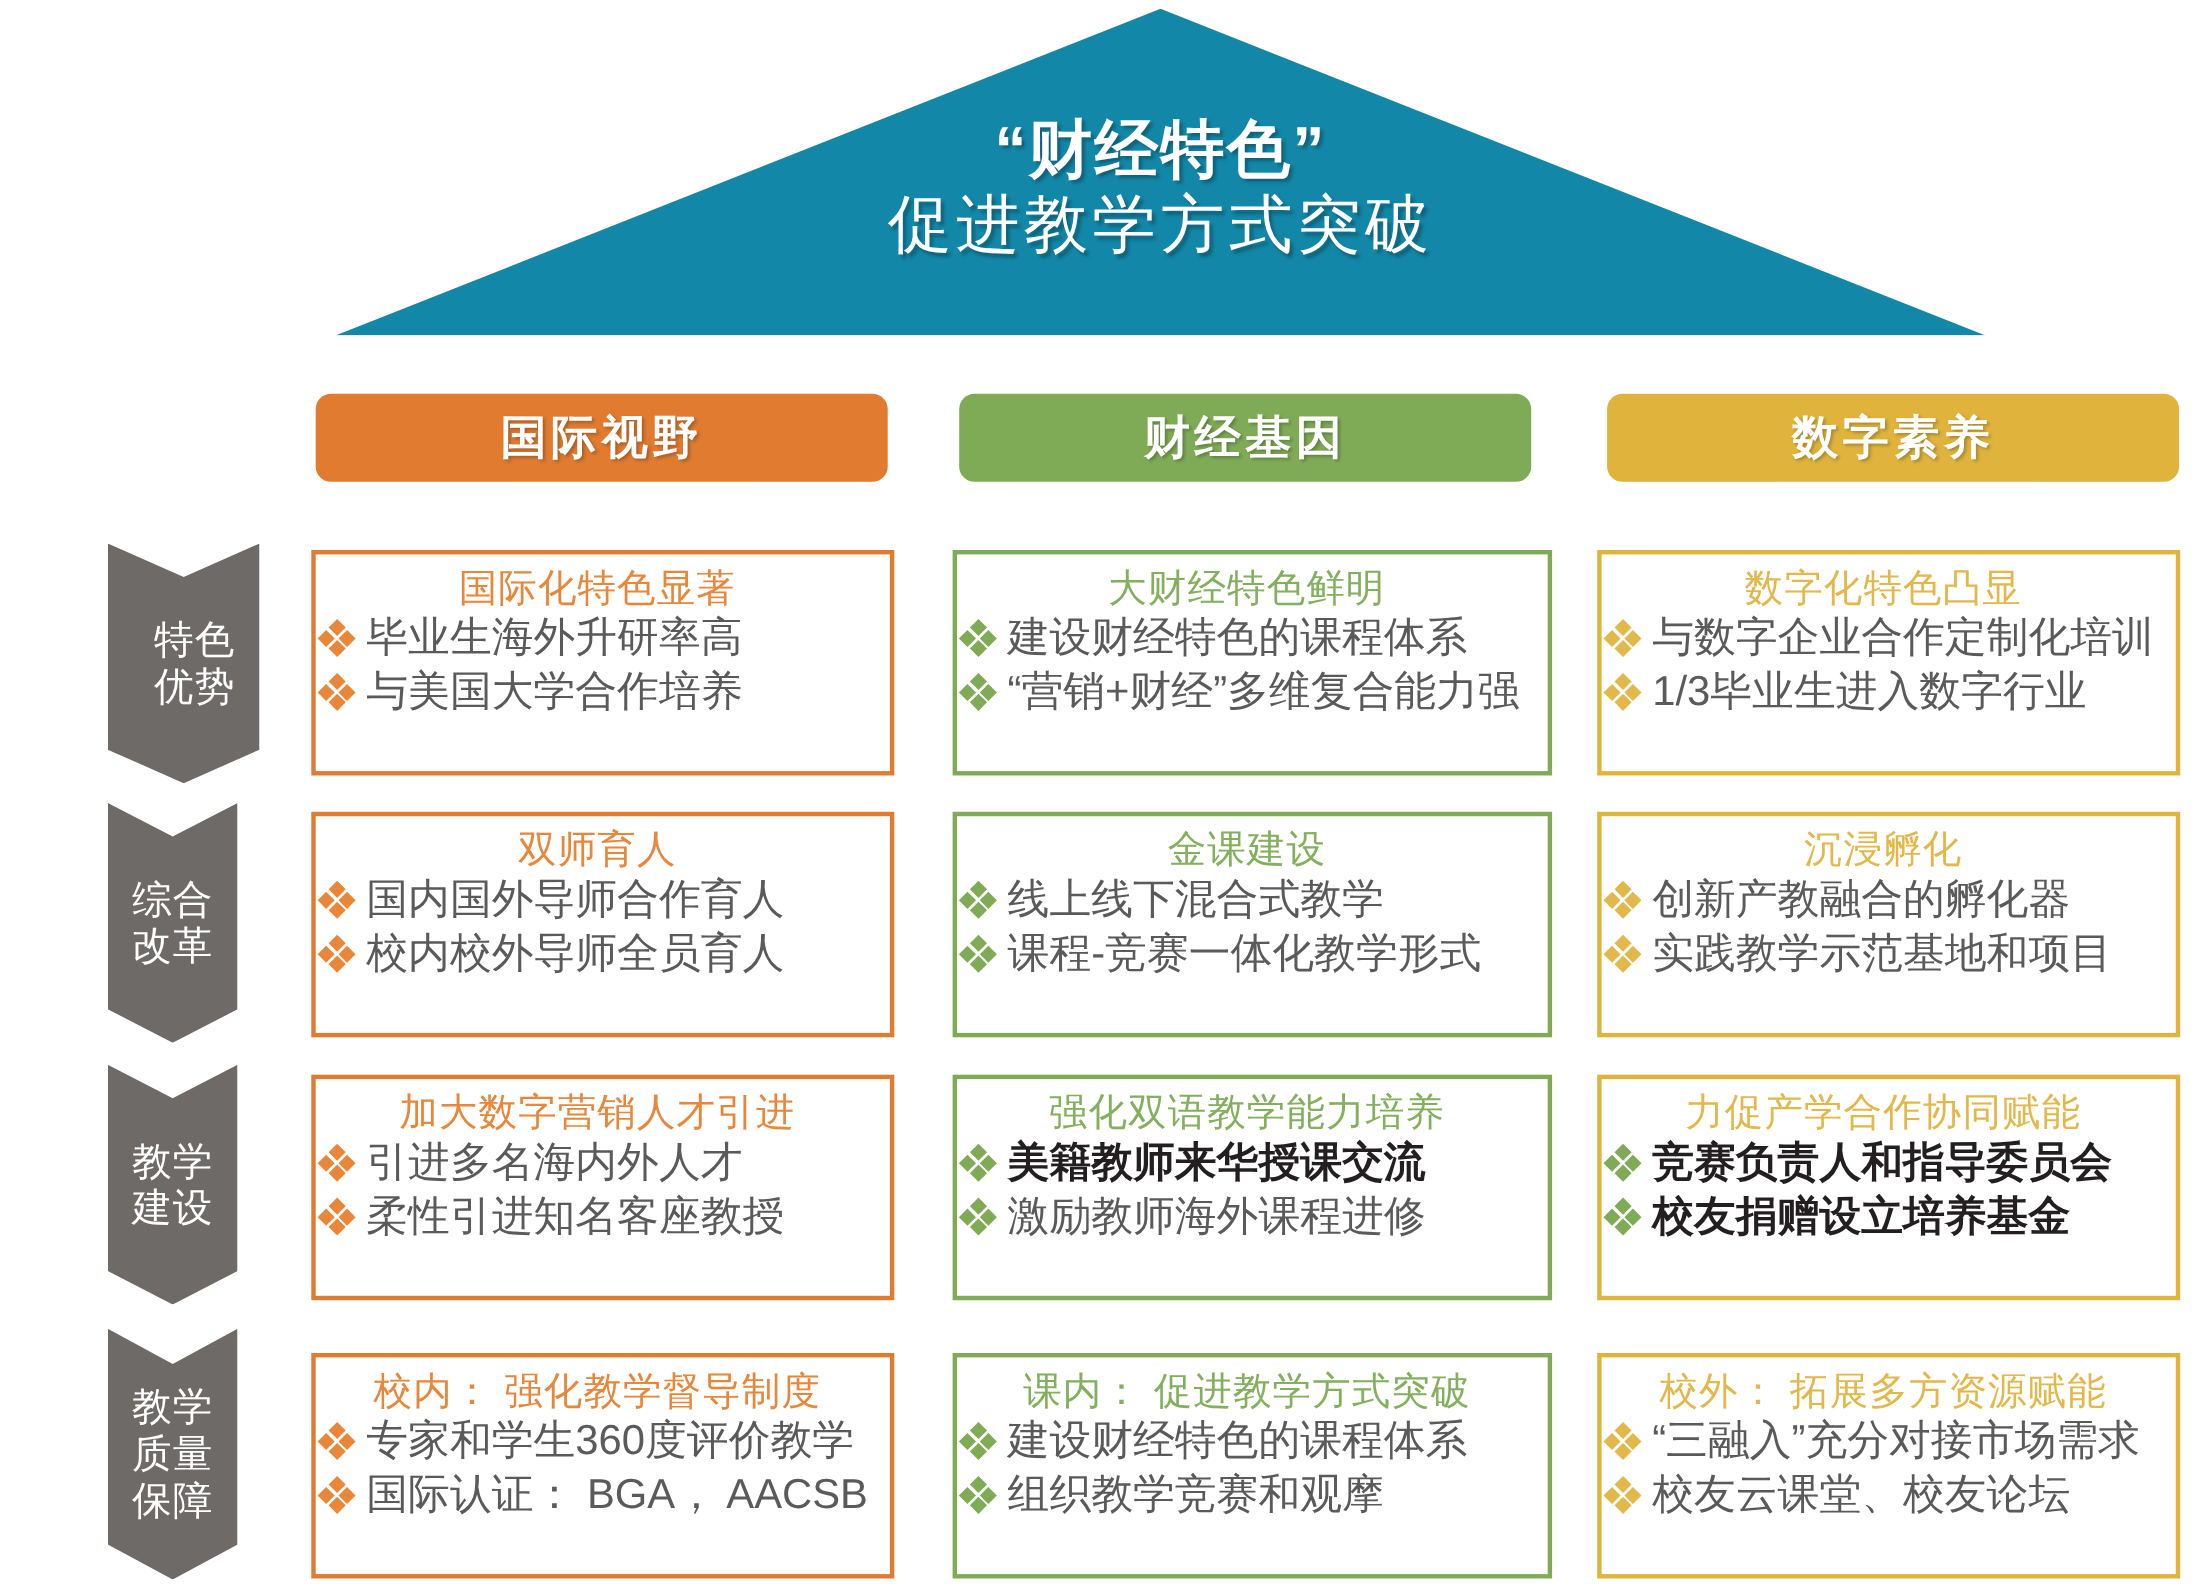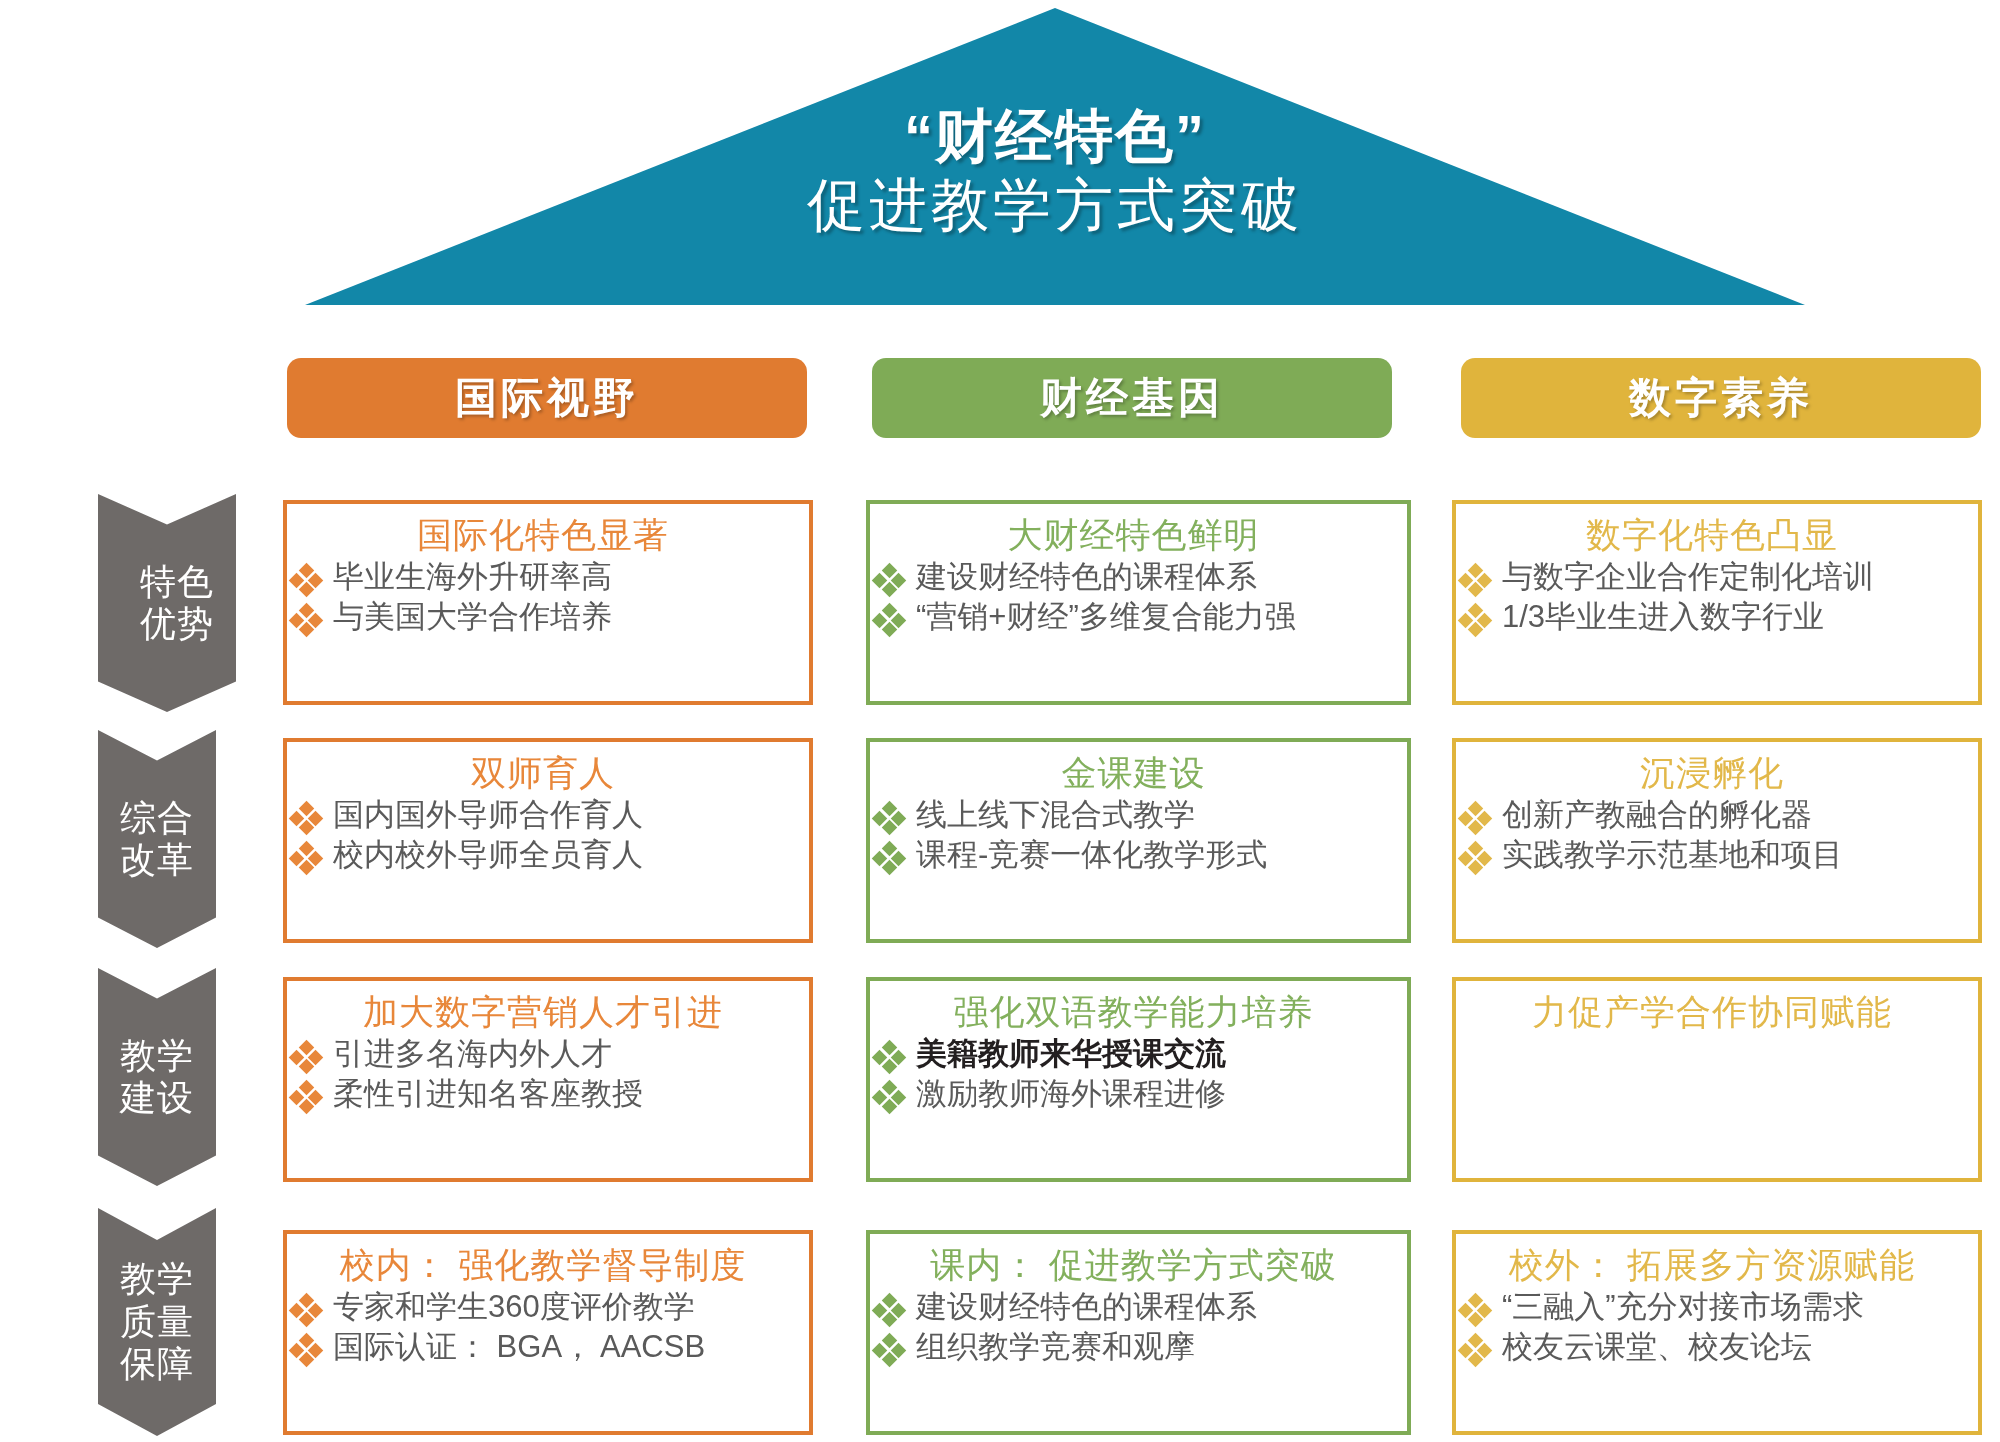--- a/index.html
+++ b/index.html
@@ -65,21 +65,21 @@
     box-sizing:border-box;
     padding:10px 14px 10px 4px;
   }
   .card .c-title{
     text-align:center;font-size:35px;line-height:1.18;margin-bottom:2px;
     letter-spacing:1px;white-space:nowrap;
   }
   .c-list{list-style:none;margin:0;padding:0;}
   .c-list li{
     display:flex;align-items:flex-start;
-    font-size:31px;line-height:1.26;color:#5a5a5a;
+    font-size:38px;line-height:1.26;color:#5a5a5a;
     margin:1px 0;white-space:nowrap;
   }
   .bul{
     flex:0 0 auto;width:30px;height:30px;position:relative;
     margin-right:12px;margin-top:8px;
   }
   .bul i{position:absolute;display:block;width:11px;height:11px;transform:rotate(45deg);}
   .bul i.a{left:9.5px;top:0px;}
   .bul i.b{left:0px;top:9.5px;}
   .bul i.c{left:19px;top:9.5px;}
@@ -322,20 +322,40 @@
               <i class="b"></i>
               <i class="c"></i>
               <i class="d"></i>
             </span>
             <span>激励教师海外课程进修</span>
           </li>
         </ul>
       </div>
       <div class="card v-gold" style="left: 1452px; top: 977px; width: 530px; height: 205px;">
         <div class="c-title">力促产学合作协同赋能</div>
+        <ul class="c-list">
+          <li>
+            <span class="bul b-green">
+              <i class="a"></i>
+              <i class="b"></i>
+              <i class="c"></i>
+              <i class="d"></i>
+            </span>
+            <span class="txt-bold">竞赛负责人和指导委员会</span>
+          </li>
+          <li>
+            <span class="bul b-green">
+              <i class="a"></i>
+              <i class="b"></i>
+              <i class="c"></i>
+              <i class="d"></i>
+            </span>
+            <span class="txt-bold">校友捐赠设立培养基金</span>
+          </li>
+        </ul>
       </div>
       <div class="card v-orange" style="left: 283px; top: 1230px; width: 530px; height: 205px;">
         <div class="c-title">校内： 强化教学督导制度</div>
         <ul class="c-list">
           <li>
             <span class="bul b-orange">
               <i class="a"></i>
               <i class="b"></i>
               <i class="c"></i>
               <i class="d"></i>

